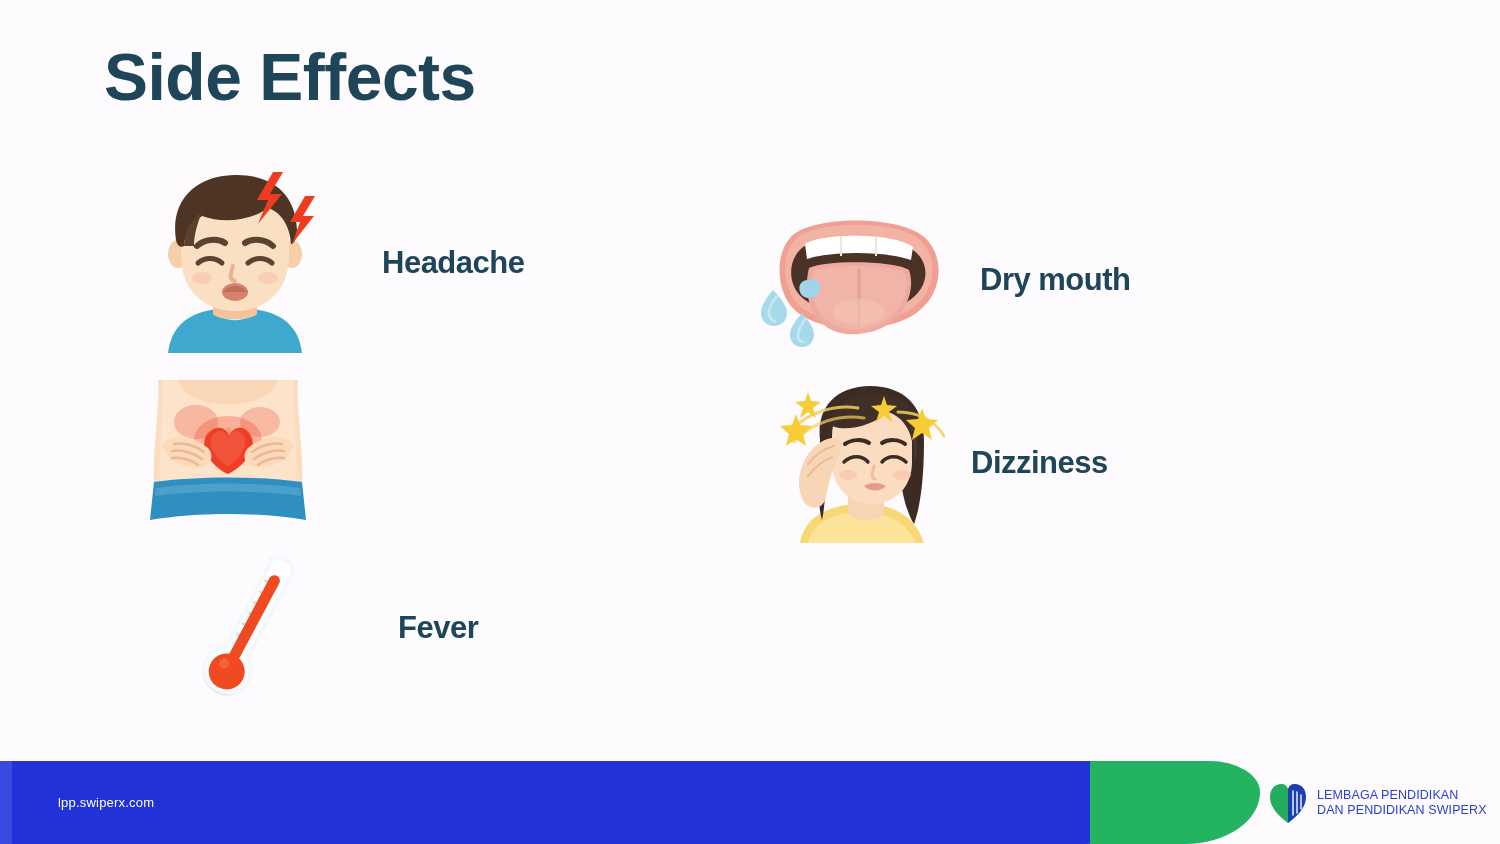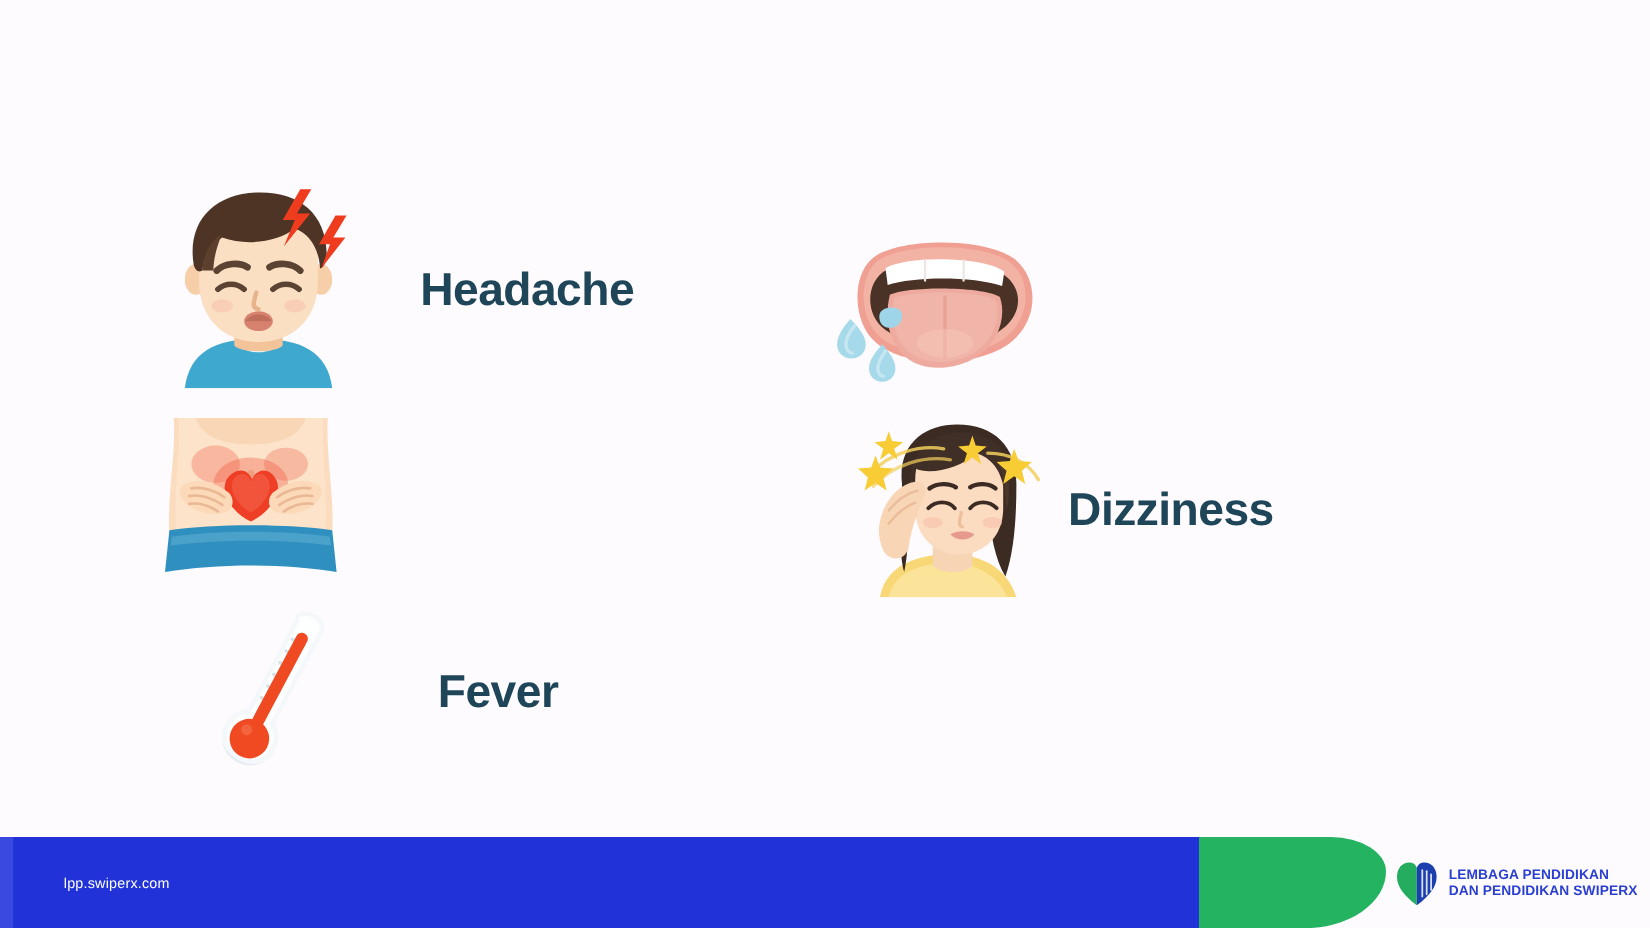--- a/index.html
+++ b/index.html
@@ -42,21 +42,21 @@
   .item {
     position: absolute;
     display: flex;
     align-items: center;
   }
   .item-figure {
     position: relative;
     flex: 0 0 auto;
   }
   .item-label {
-    font-size: 42px;
+    font-size: 31px;
     font-weight: bold;
     color: #1f4559;
     white-space: nowrap;
     letter-spacing: -0.5px;
   }
 
   
   .item-headache     { left: 140px; top: 168px; }
   .item-drymouth     { left: 745px; top: 208px; }
   .item-stomachpain  { left: 138px; top: 378px; }
@@ -148,30 +148,31 @@
   }
   .footer-logo-text {
     display: flex;
     flex-direction: column;
     justify-content: center;
     line-height: 1.18;
   }
   .footer-logo-text span {
     color: #2a3fd0;
     font-size: 12.5px;
-    font-weight: bold;
+    font-weight: normal;
     letter-spacing: 0.1px;
     white-space: nowrap;
   }
 </style>
 </head>
 <body>
 
 <div class="slide">
 
+  <div class="page-title">Side Effects</div>
 
   <div class="item item-headache">
     <div class="item-figure">
       <svg class="fig-head" viewBox="0 0 190 185" xmlns="http://www.w3.org/2000/svg">
 
         <path d="M28 185 C32 152 56 140 95 140 C134 140 158 152 162 185 Z" fill="#3fa8cf"></path>
         <path d="M74 141 C80 156 110 156 116 141 C108 146 82 146 74 141 Z" fill="#e8f5fa"></path>
 
         <path d="M73 118 L73 146 C78 153 112 153 117 146 L117 118 Z" fill="#f3c49a"></path>
 
@@ -230,20 +231,21 @@
         <ellipse cx="114" cy="104" rx="26" ry="13" fill="#f5c3b6" opacity="0.55"></ellipse>
 
         <path d="M62 72 C72 70 78 76 74 84 C70 92 58 92 55 84 C53 77 56 73 62 72 Z" fill="#9fd5e8"></path>
 
         <path d="M28 82 C36 90 42 98 42 105 C42 113 36 118 29 118 C22 118 16 113 16 105 C16 97 22 89 28 82 Z" fill="#a6d9ea"></path>
         <path d="M32 88 C27 94 24 100 24 105 C24 110 27 113 30 113" stroke="#c6e6f2" stroke-width="3" fill="none" stroke-linecap="round"></path>
         <path d="M57 105 C64 113 69 120 69 127 C69 134 64 139 57 139 C50 139 45 134 45 127 C45 119 51 112 57 105 Z" fill="#a6d9ea"></path>
         <path d="M60 111 C56 117 53 122 53 127 C53 132 56 134 58 134" stroke="#c6e6f2" stroke-width="3" fill="none" stroke-linecap="round"></path>
       </svg>
     </div>
+    <div class="item-label">Dry mouth</div>
   </div>
 
   <div class="item item-stomachpain">
     <div class="item-figure">
       <svg class="fig-stomach" viewBox="0 0 180 145" xmlns="http://www.w3.org/2000/svg">
 
         <path d="M20 2 C22 36 14 70 16 108 L164 108 C166 70 158 36 160 2 Z" fill="#fbdcbe"></path>
         <path d="M24 2 C26 34 20 66 22 104 L158 104 C160 66 154 34 156 2 Z" fill="#fce3c9"></path>
 
         <path d="M40 2 C44 16 60 26 90 26 C120 26 136 16 140 2 Z" fill="#f6cfac" opacity="0.65"></path>

